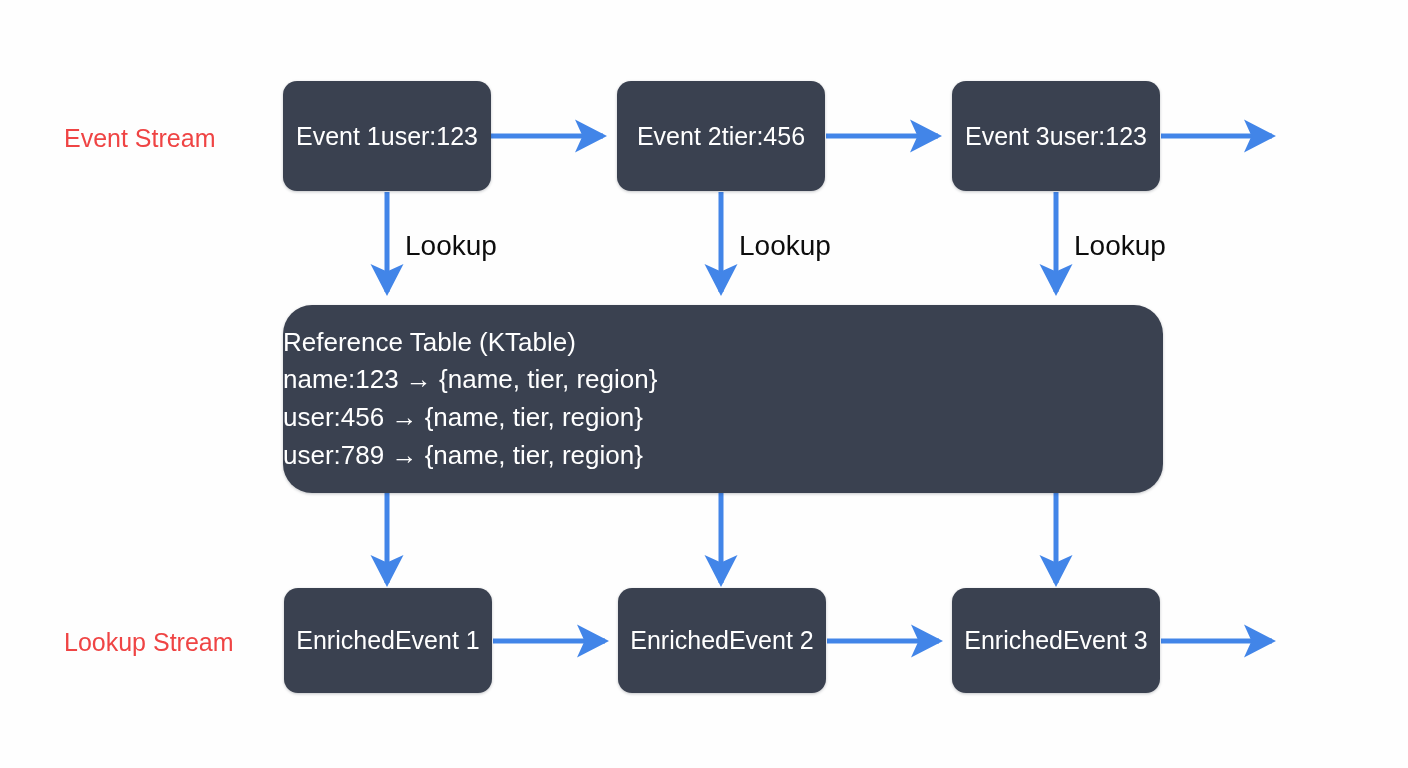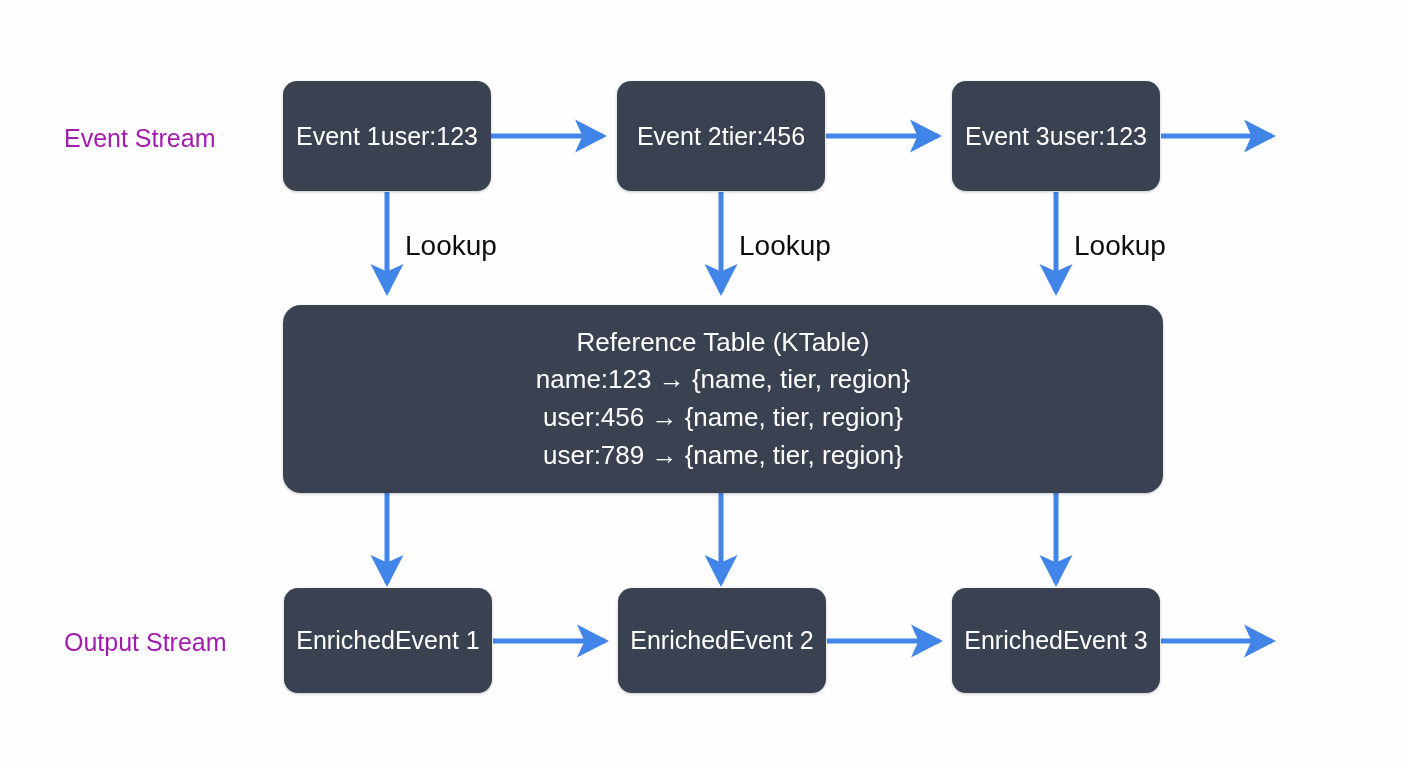--- a/index.html
+++ b/index.html
@@ -14,21 +14,21 @@
     overflow: hidden;
   }
   #canvas {
     position: relative;
     width: 1408px;
     height: 768px;
     background: #fefefe;
   }
   .row-label {
     position: absolute;
-    color: #a21caf;
+    color: #ef4444;
     font-size: 25px;
     line-height: 1.2;
     white-space: nowrap;
     font-family: "Liberation Sans", sans-serif;
   }
   .node {
     position: absolute;
     background: #3a4150;
     border-radius: 14px;
     color: #ffffff;
@@ -40,25 +40,25 @@
     text-align: center;
     box-shadow: 0 1px 3px rgba(20,26,40,0.25);
   }
   .node .line {
     display: block;
     white-space: nowrap;
   }
   .table-node {
     position: absolute;
     background: #3a4150;
-    border-radius: 18px;
+    border-radius: 29px;
     color: #ffffff;
     display: flex;
     flex-direction: column;
-    align-items: center;
+    align-items: flex-start;
     justify-content: center;
     text-align: center;
     box-shadow: 0 1px 3px rgba(20,26,40,0.25);
   }
   .table-title {
     font-size: 26px;
     line-height: 1.45;
     white-space: nowrap;
   }
   .table-entry {
@@ -113,21 +113,21 @@
 
     <g>
       <line x1="493" y1="641" x2="605" y2="641" stroke="#4285e8" stroke-width="5" marker-end="url(#ah)"></line>
       <line x1="827" y1="641" x2="939" y2="641" stroke="#4285e8" stroke-width="5" marker-end="url(#ah)"></line>
       <line x1="1161" y1="641" x2="1272" y2="641" stroke="#4285e8" stroke-width="5" marker-end="url(#ah)"></line>
     </g>
   </svg>
 
   <div class="row-label" style="left:64px; top:123px;">Event Stream</div>
 
-  <div class="row-label" style="left:64px; top:627px;">Output Stream</div>
+  <div class="row-label" style="left:64px; top:627px;">Lookup Stream</div>
 
   <div class="node" style="left:283px; top:81px; width:208px; height:110px;">
     <span class="line">Event 1</span>
     <span class="line">user:123</span>
   </div>
 
   <div class="node" style="left:617px; top:81px; width:208px; height:110px;">
     <span class="line">Event 2</span>
     <span class="line">tier:456</span>
   </div>

